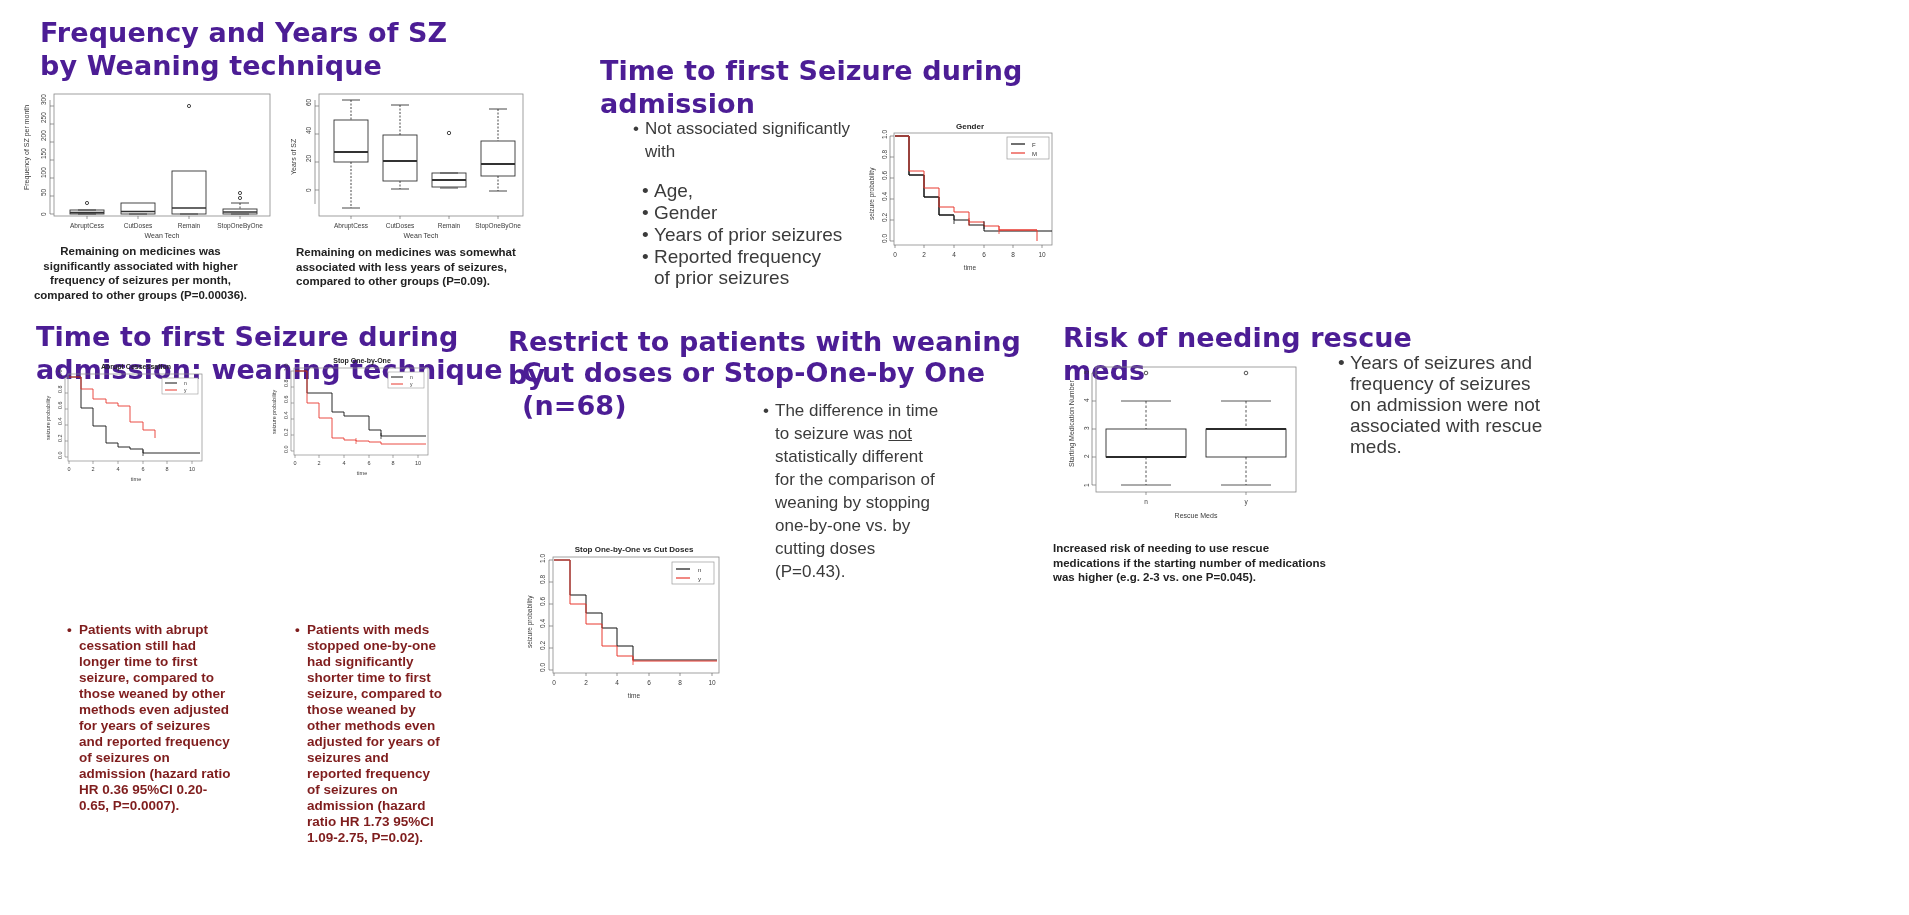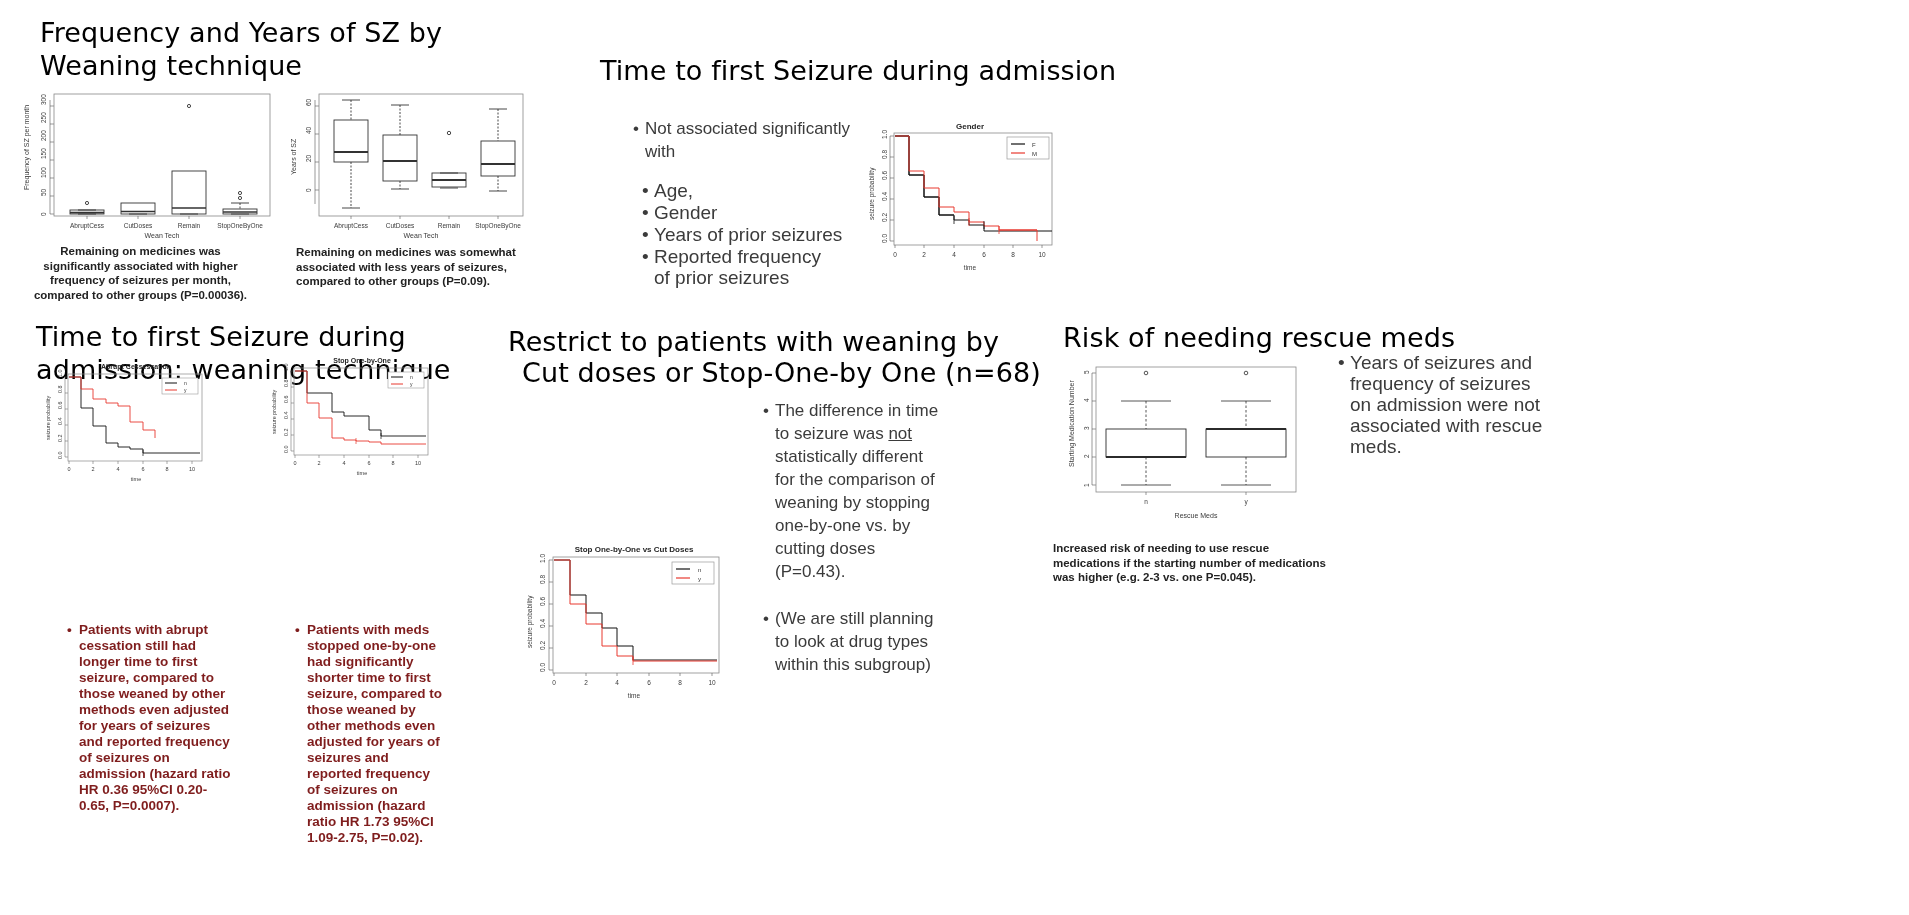--- a/index.html
+++ b/index.html
@@ -1,19 +1,19 @@
 <!DOCTYPE html>
 <html><head>
 <meta charset="utf-8">
 <style>
   html,body{margin:0;padding:0;background:#ffffff;}
   body{width:1909px;height:915px;position:relative;overflow:hidden;
        font-family:"Liberation Sans",sans-serif;color:#3b3b3b;}
   .abs{position:absolute;}
-  .slide-title{font-size:27px;line-height:33px;color:#000000;font-weight:400;
+  .slide-title{font-size:27px;line-height:33px;color:#4c1d95;font-weight:700;
        font-family:"DejaVu Sans",sans-serif;letter-spacing:.1px;}
   .bullet-l1{font-size:17px;line-height:23px;color:#3b3b3b;}
   .bullet-l2{font-size:19px;line-height:21px;color:#3b3b3b;}
   .bullet-sm{font-size:13.5px;line-height:16px;color:#7f1d1d;font-weight:bold;}
   .caption{font-size:11.5px;line-height:14.5px;color:#222;font-weight:bold;}
   ul.b{margin:17px;padding-left:16px;list-style:none;}
   ul.b > li{position:relative;padding-left:12px;margin-bottom:1px;}
   ul.b > li:before{content:"\2022";position:absolute;left:0;top:0;}
   .plotbox{position:absolute;}
   .axlabel{font-size:7px;color:#3a3a3a;font-family:"Liberation Sans",sans-serif;}
@@ -429,21 +429,20 @@
         <text x="168" y="147">8</text>
         <text x="200" y="147">10</text>
       <text x="122" y="160" font-size="6.5">time</text>
     </g>
   </svg>
 </div>
 
 <div class="abs" style="left:730px;top:382px;width:230px;">
   <ul class="b bullet-l1">
     <li><span>The difference in time to seizure was </span><span class="u">not</span><span> statistically different for the comparison of weaning by stopping one-by-one vs. by cutting doses (P=0.43).</span></li>
-    <li style="margin-top:24px;">(We are still planning to look at drug types within this subgroup)</li>
   </ul>
 </div>
 
 <div class="abs slide-title" style="left:1063px;top:305px;width:420px;margin-top:16px;">Risk of needing rescue meds</div>
 
 <div class="plotbox" style="left:1056px;top:352px;width:255px;height:175px;">
   <svg width="255" height="175" viewBox="0 0 255 175">
     <text x="18" y="115" font-size="7" fill="#3a3a3a" transform="rotate(-90 18 115)" font-family="Liberation Sans, sans-serif">Starting Medication Number</text>
     <g font-size="6.5" fill="#3a3a3a" font-family="Liberation Sans, sans-serif">
       <text x="33" y="135" transform="rotate(-90 33 135)">1</text>

